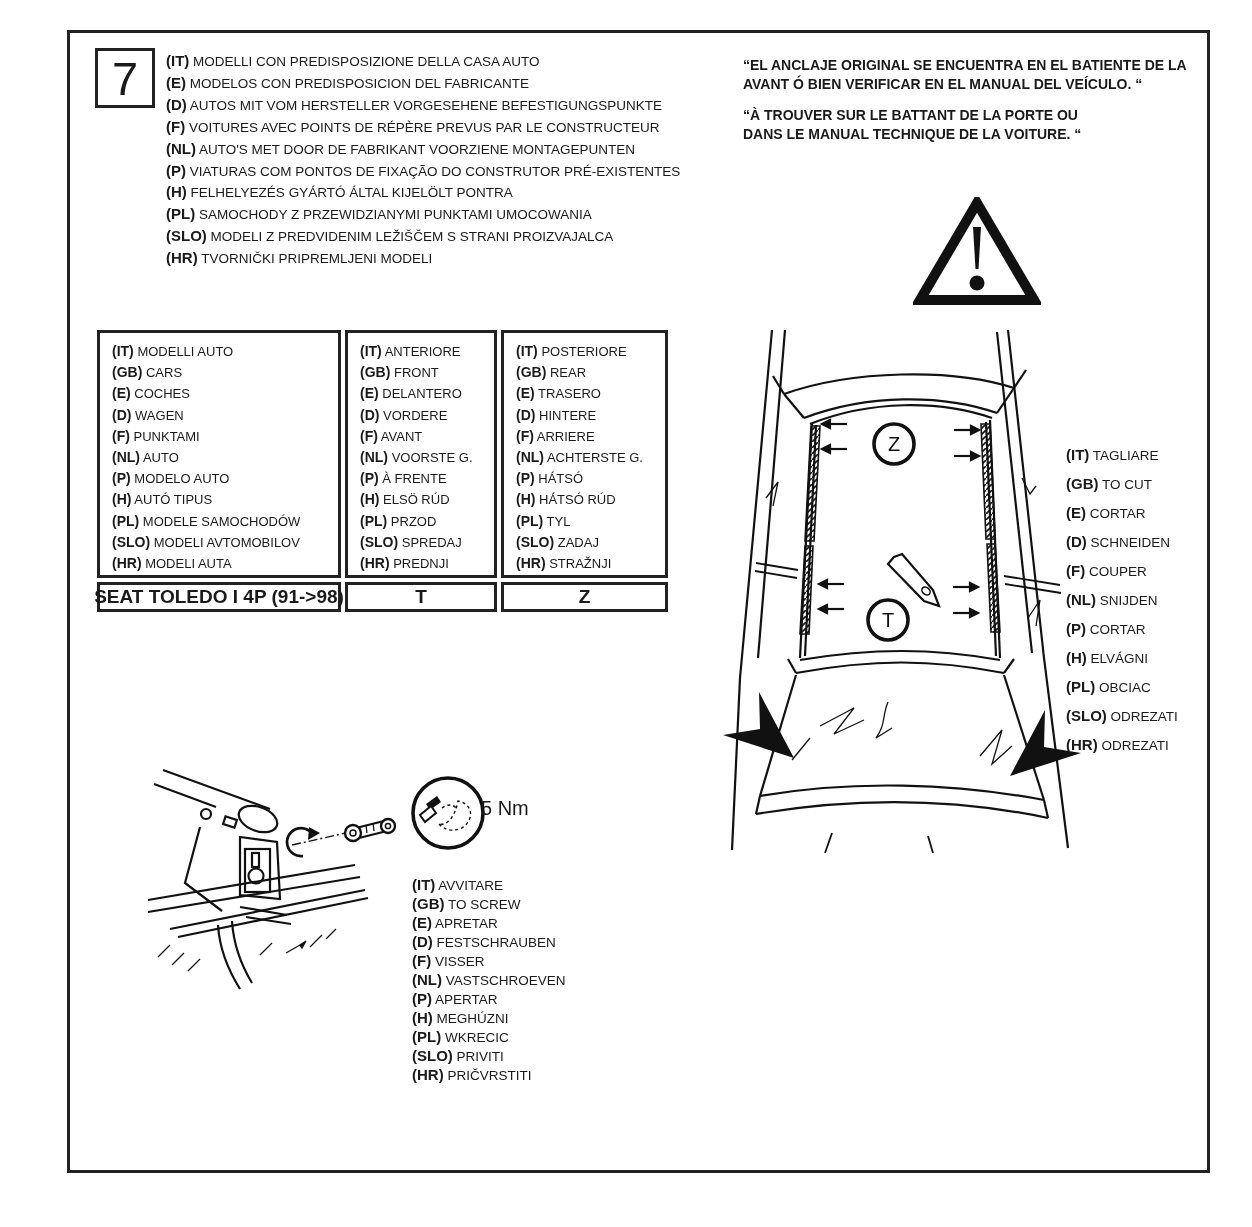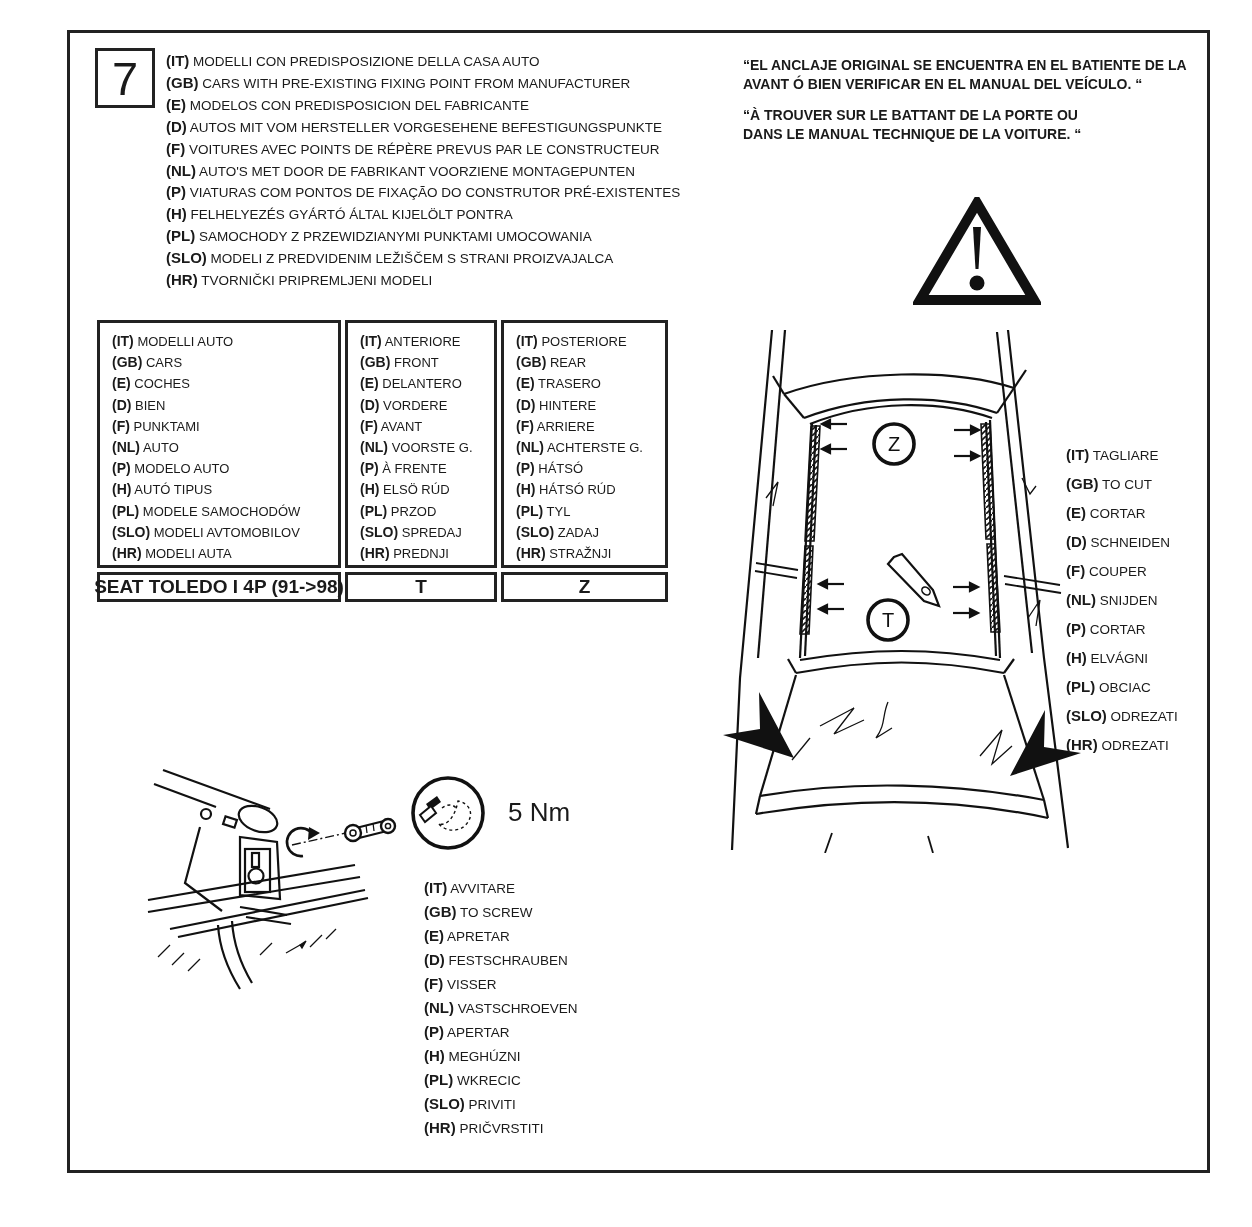--- a/index.html
+++ b/index.html
@@ -18,61 +18,60 @@
     box-sizing:border-box;display:flex;align-items:center;justify-content:center;
     font-size:47px;font-weight:400;
   }
   
   .lang-list .row{white-space:nowrap;}
   .lang-list .lbl{font-weight:700;}
   #header-list{left:166px;top:51px;font-size:13.5px;line-height:20.9px;}
   #header-list .lbl{font-size:15px;}
   #cut-list{left:1066px;top:441px;font-size:13.5px;line-height:28px;}
   #cut-list .lbl{font-size:15px;}
-  #screw-list{left:424px;top:876px;font-size:13.5px;line-height:23px;}
+  #screw-list{left:412px;top:876px;font-size:13.5px;line-height:18px;}
   #screw-list .lbl{font-size:15px;}
   
   .quote{width:452px;text-align:left;font-weight:700;font-size:14px;line-height:19px;}
   #quote-es{left:743px;top:56px;}
   #quote-fr{left:743px;top:106px;}
   
   #spec-table{
-    left:97px;top:320px;display:grid;
+    left:97px;top:330px;display:grid;
     grid-template-columns:244px 152px 167px;
     grid-template-rows:248px 30px;
     column-gap:4px;row-gap:4px;
   }
   #spec-table .cell{
     border:3px solid #222;box-sizing:border-box;background:#fff;
   }
   #spec-table .body-cell{padding:8px 0 0 12px;font-size:13px;line-height:20.2px;}
   #spec-table .body-cell .lbl{font-weight:700;font-size:14px;}
   #spec-table .body-cell .row{white-space:nowrap;}
   #spec-table .footer-cell{
     display:flex;align-items:center;justify-content:center;
     font-weight:700;font-size:19px;white-space:nowrap;
   }
-  #torque-value{left:508px;top:797px;font-size:26px;}
+  #torque-value{left:481px;top:797px;font-size:20px;}
   svg{display:block;}
   svg text{font-family:"Liberation Sans","DejaVu Sans",sans-serif;}
 </style>
 </head>
 <body>
 
 <div class="abs page-border"></div>
 
 <div class="abs step-box">
   <span>7</span>
 </div>
 
 <div class="abs lang-list" id="header-list">
 
     <div class="row"><span class="lbl">(IT)</span> <span class="txt">MODELLI CON PREDISPOSIZIONE DELLA CASA AUTO</span></div>
 
-    <div class="row"><span class="lbl">(GB)</span> <span class="txt">CARS WITH PRE-EXISTING FIXING POINT FROM MANUFACTURER</span></div>
 
     <div class="row"><span class="lbl">(E)</span> <span class="txt">MODELOS CON PREDISPOSICION DEL FABRICANTE</span></div>
 
     <div class="row"><span class="lbl">(D)</span> <span class="txt">AUTOS MIT VOM HERSTELLER VORGESEHENE BEFESTIGUNGSPUNKTE</span></div>
 
     <div class="row"><span class="lbl">(F)</span> <span class="txt">VOITURES AVEC POINTS DE RÉPÈRE PREVUS PAR LE CONSTRUCTEUR</span></div>
 
     <div class="row"><span class="lbl">(NL)</span> <span class="txt">AUTO'S MET DOOR DE FABRIKANT VOORZIENE MONTAGEPUNTEN</span></div>
 
     <div class="row"><span class="lbl">(P)</span> <span class="txt">VIATURAS COM  PONTOS DE FIXAÇÃO DO CONSTRUTOR PRÉ-EXISTENTES</span></div>
@@ -100,21 +99,21 @@
   <polygon points="60,30 68,30 65.5,72 62.5,72" fill="#111"></polygon>
   <circle cx="64" cy="86" r="7.5" fill="#111"></circle>
 </svg>
 
 <div class="abs" id="spec-table">
   <div class="cell body-cell">
 
   <div class="row"><span class="lbl">(IT)</span> <span>MODELLI  AUTO</span></div>
       <div class="row"><span class="lbl">(GB)</span> <span>CARS</span></div>
       <div class="row"><span class="lbl">(E)</span> <span>COCHES</span></div>
-      <div class="row"><span class="lbl">(D)</span> <span>BIEN</span></div>
+      <div class="row"><span class="lbl">(D)</span> <span>WAGEN</span></div>
       <div class="row"><span class="lbl">(F)</span> <span>PUNKTAMI</span></div>
       <div class="row"><span class="lbl">(NL)</span> <span>AUTO</span></div>
       <div class="row"><span class="lbl">(P)</span> <span>MODELO AUTO</span></div>
       <div class="row"><span class="lbl">(H)</span> <span>AUTÓ TIPUS</span></div>
       <div class="row"><span class="lbl">(PL)</span> <span>MODELE SAMOCHODÓW</span></div>
       <div class="row"><span class="lbl">(SLO)</span> <span>MODELI AVTOMOBILOV</span></div>
       <div class="row"><span class="lbl">(HR)</span> <span>MODELI AUTA</span></div>
     </div>
   <div class="cell body-cell">
 

